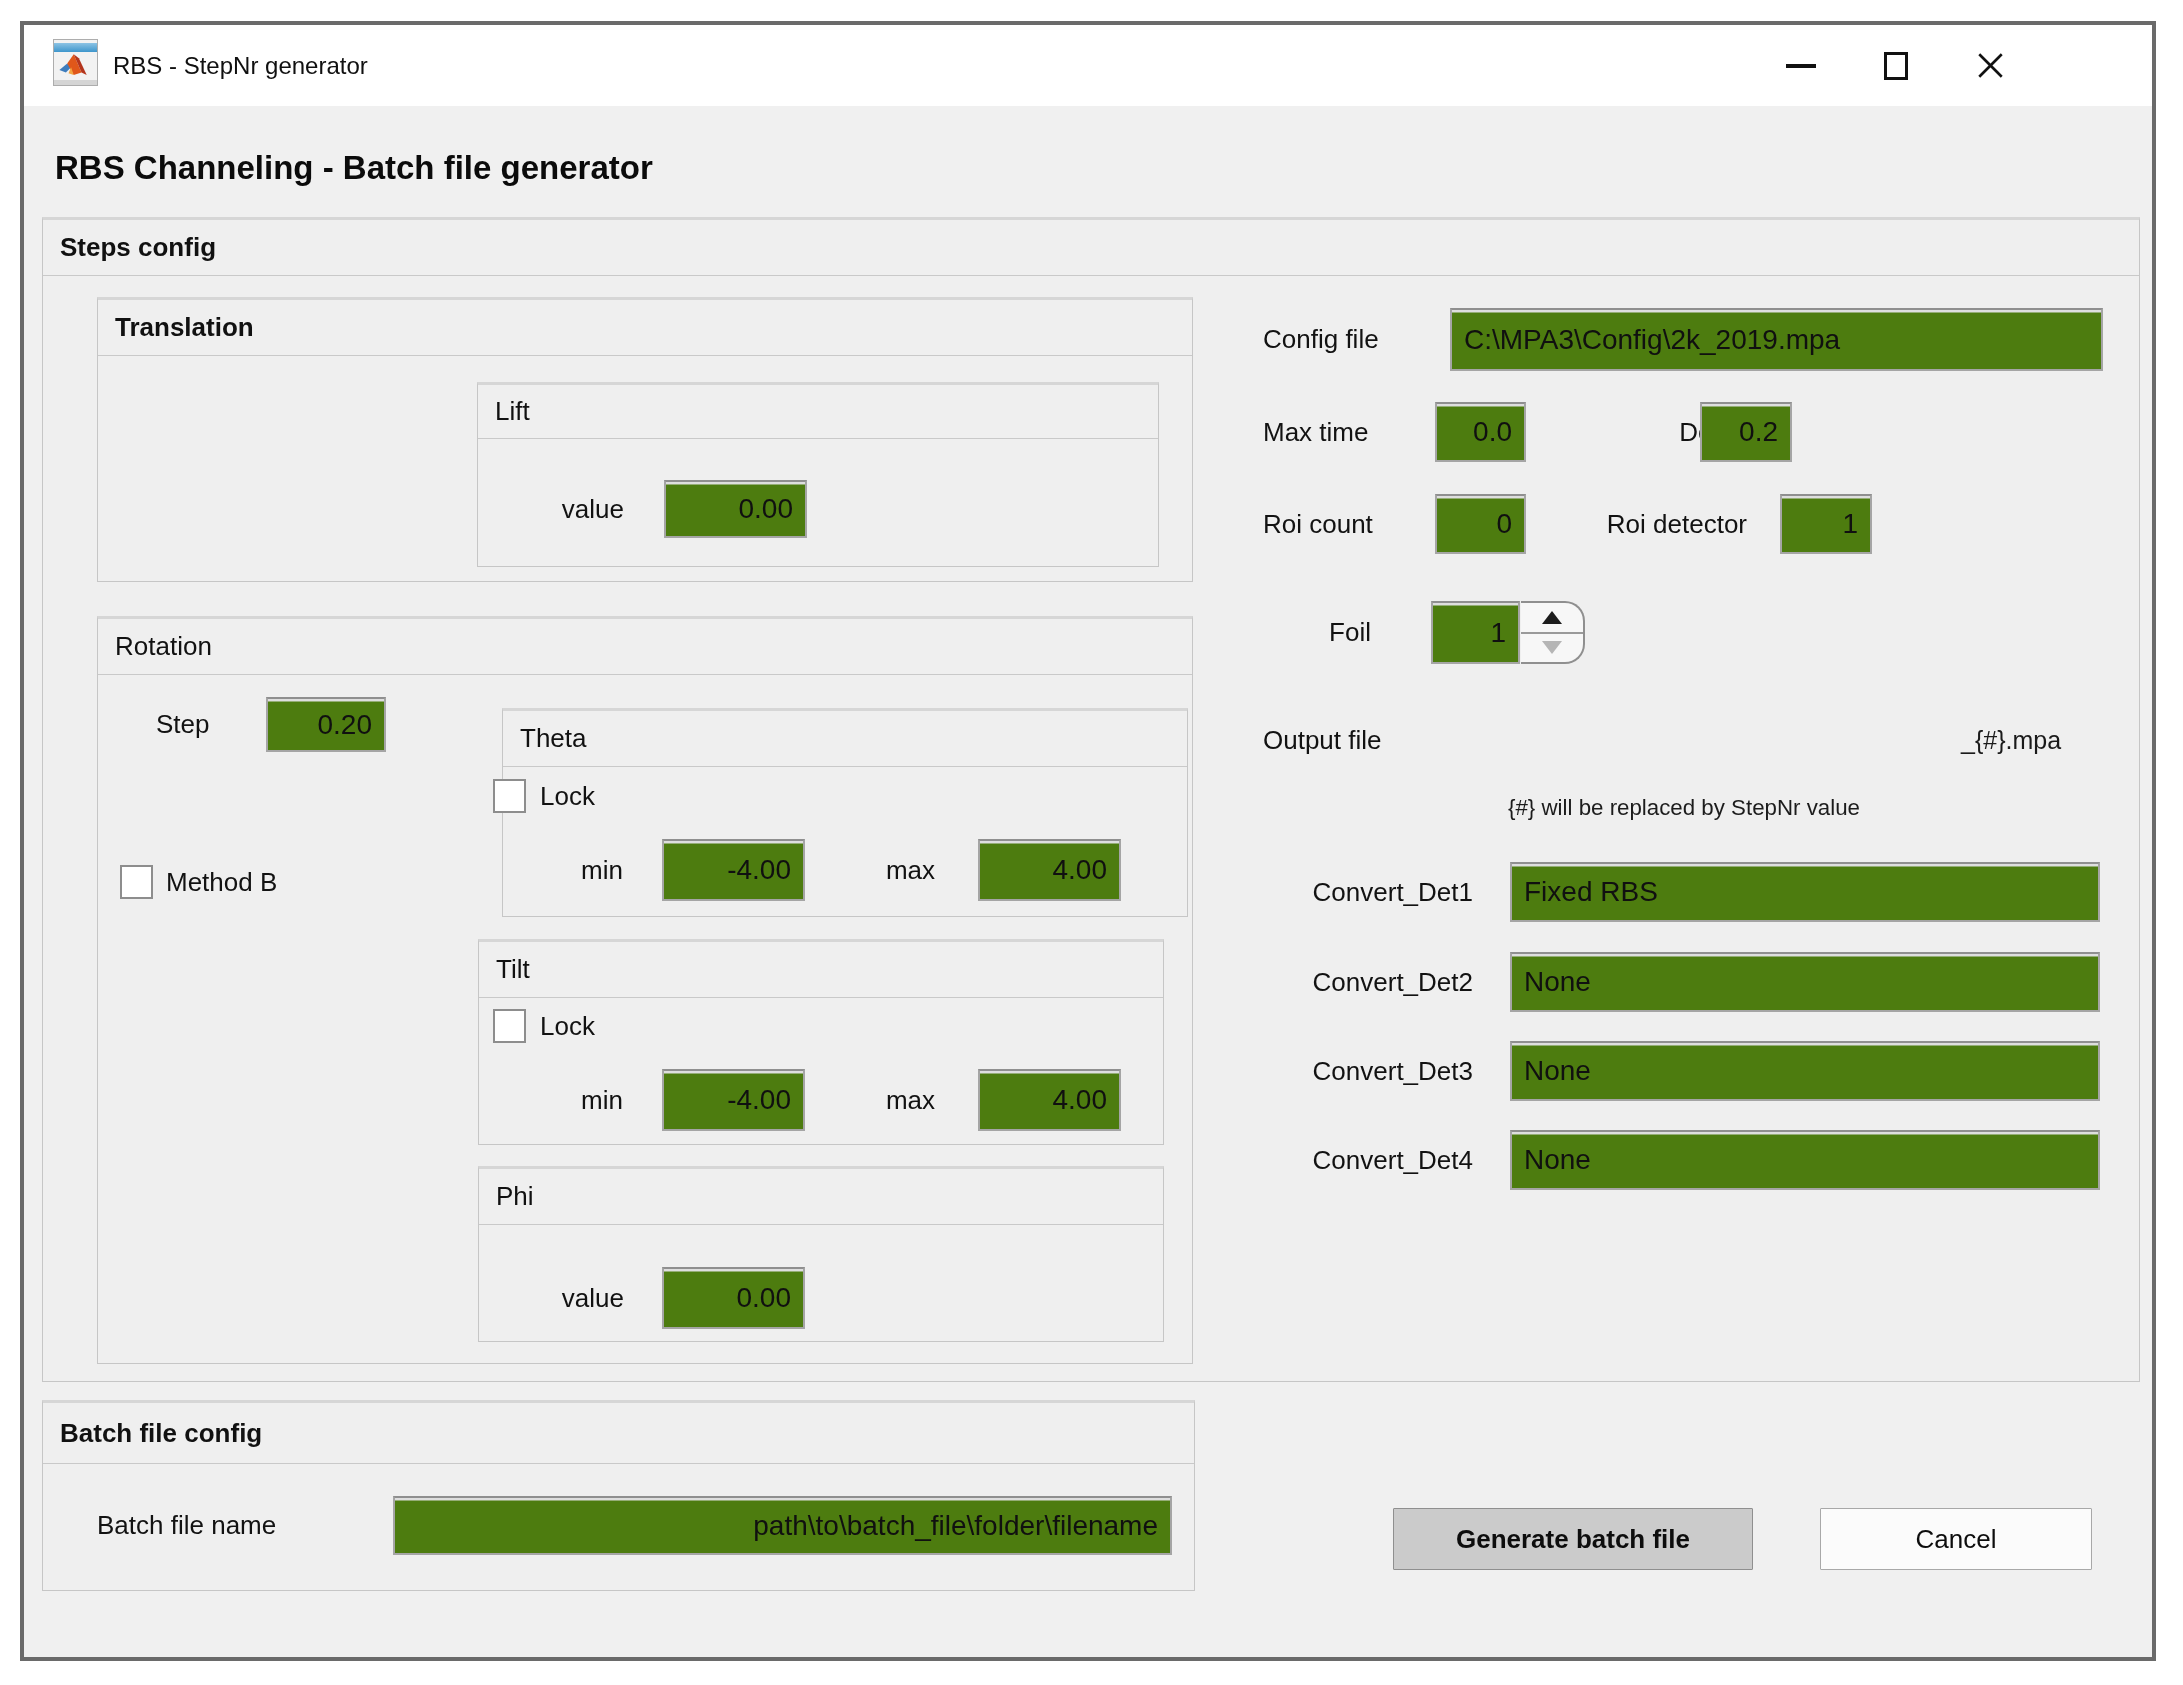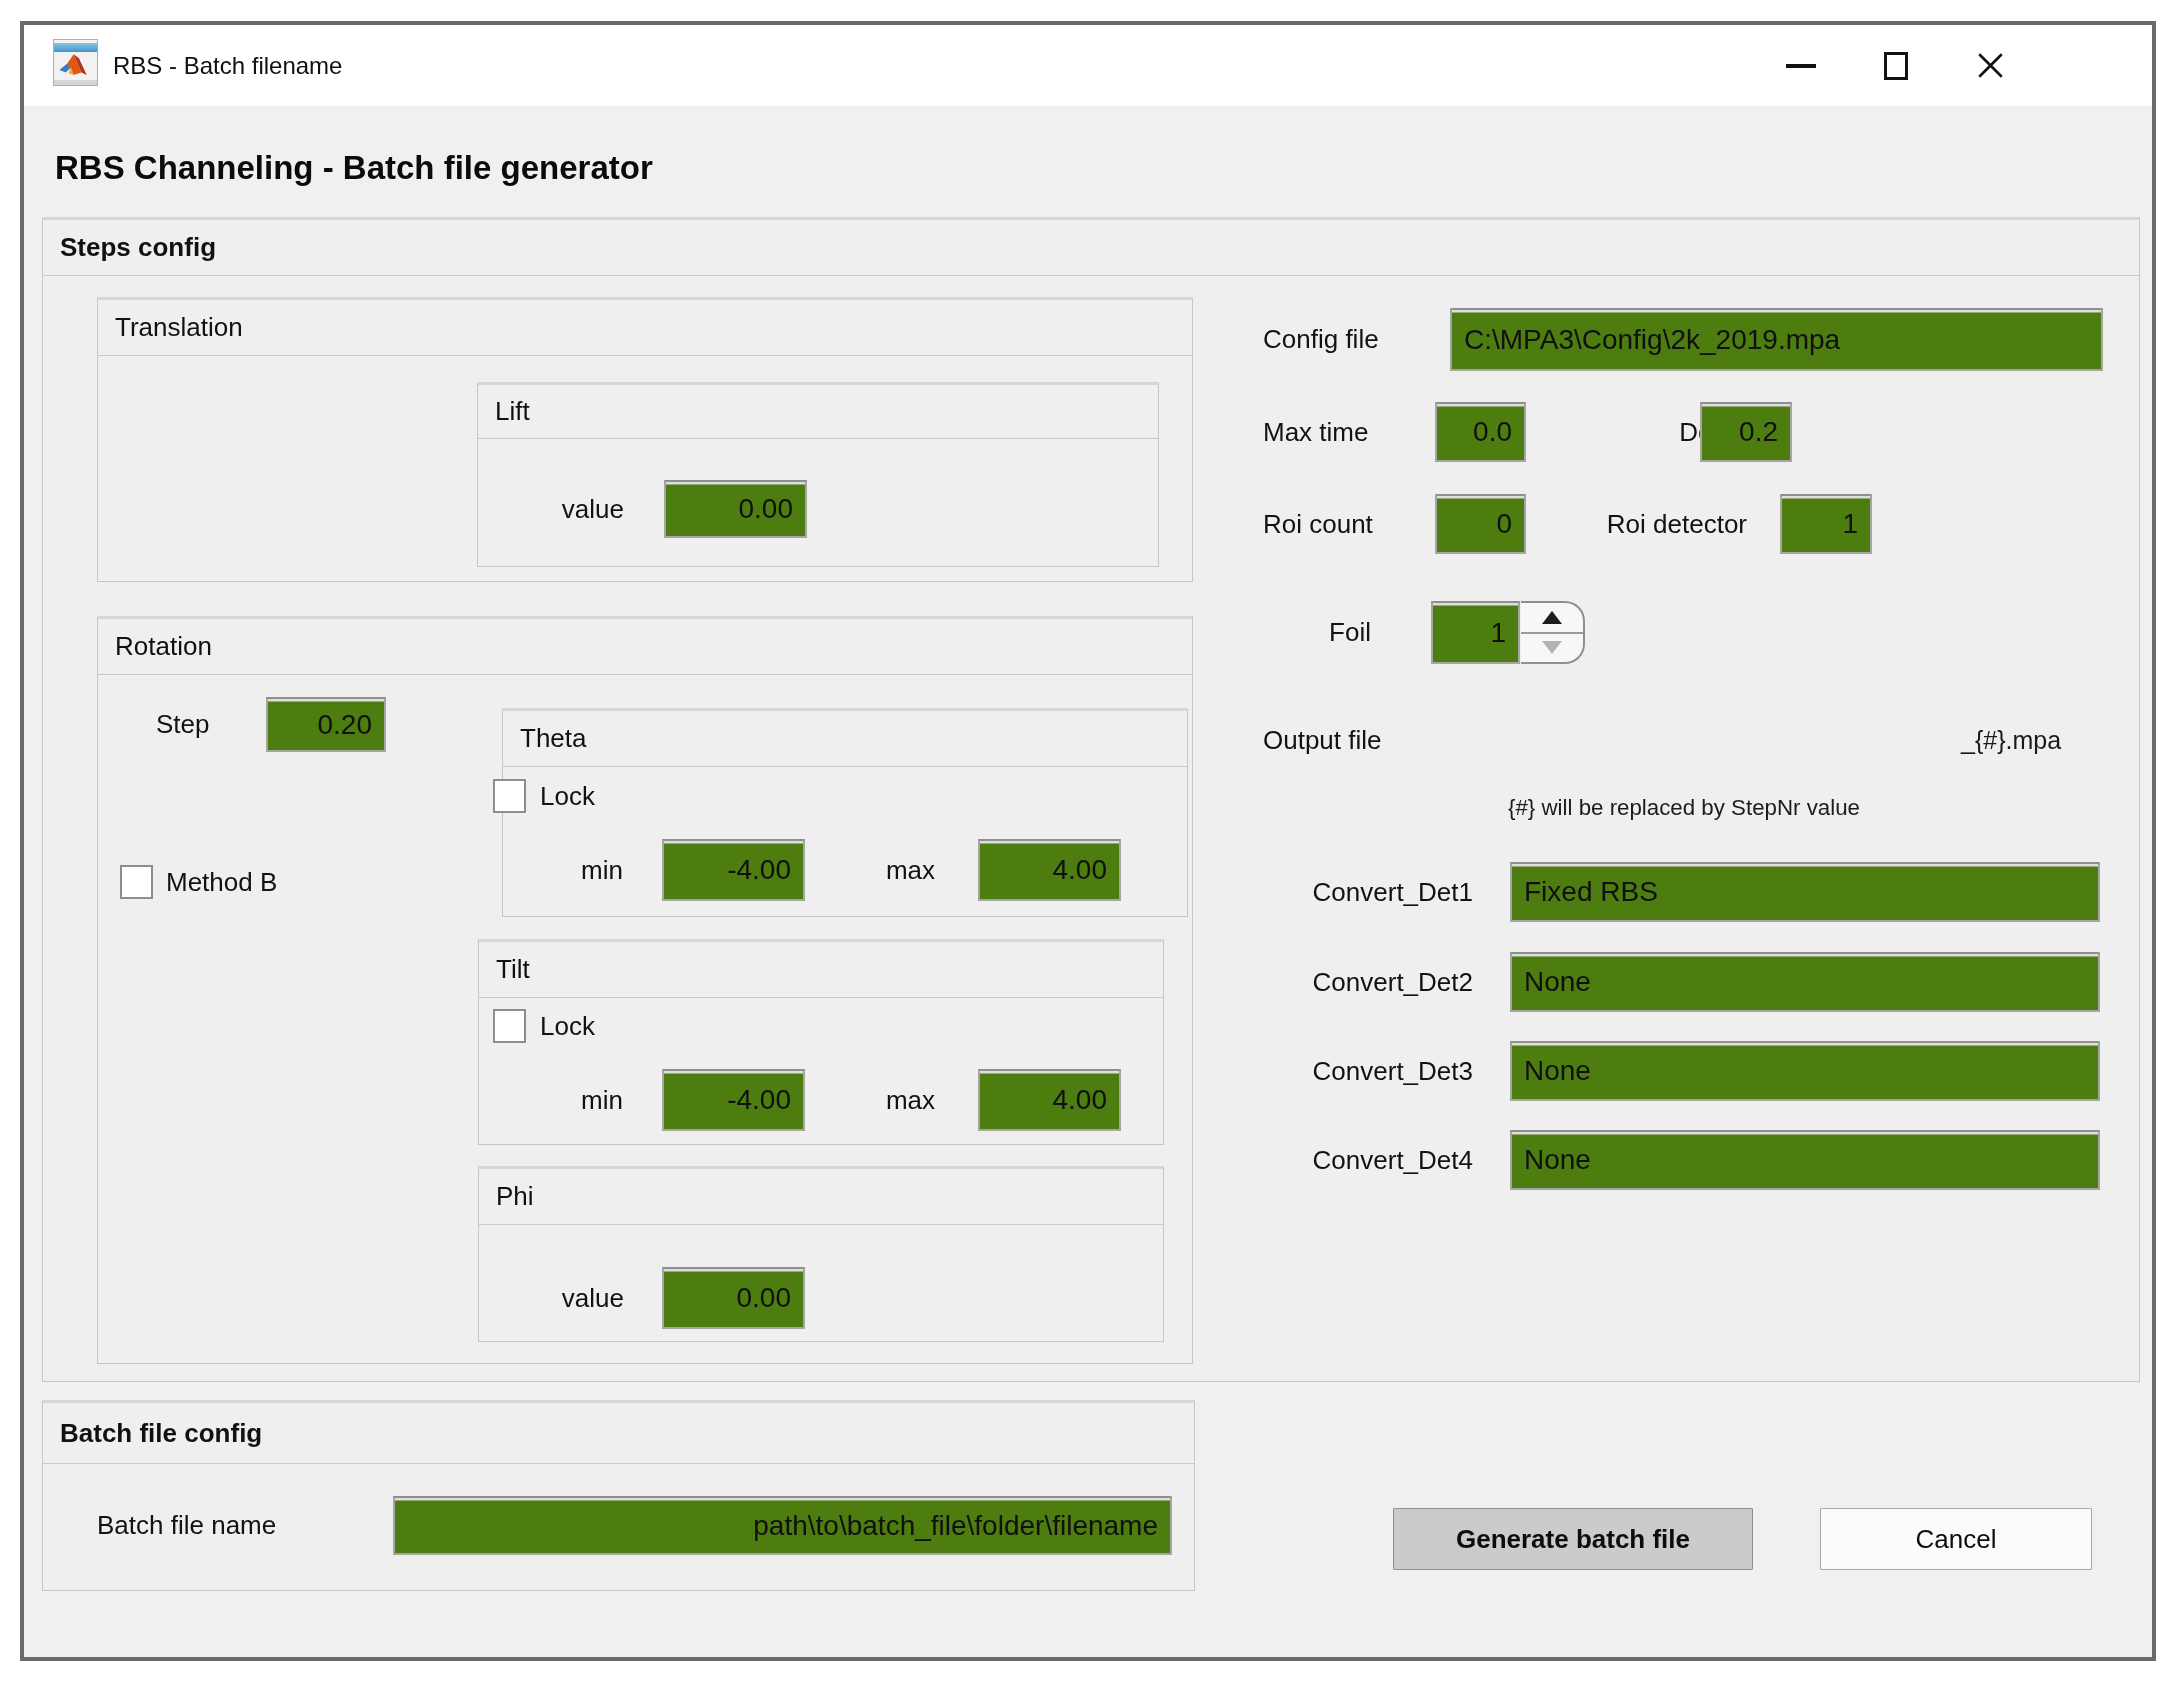--- a/index.html
+++ b/index.html
@@ -66,21 +66,21 @@
     <div class="strip"></div>
     <svg width="32" height="26" viewBox="0 0 48 40">
       <polygon points="0,26 12,16 18,22 10,30" fill="#3e7dbd"></polygon>
       <polygon points="12,16 22,2 34,30 22,34" fill="#e0571a"></polygon>
       <polygon points="22,2 34,30 42,34 30,8" fill="#b3341c"></polygon>
       <polygon points="18,22 22,34 14,31" fill="#f2a441"></polygon>
     </svg>
     <div class="foot"></div>
   </div>
 
-  <div id="titletext">RBS - Batch filename</div>
+  <div id="titletext">RBS - StepNr generator</div>
 
   <div class="wctl" style="left:1774px;">
     <div id="min-dash"></div>
   </div>
   <div class="wctl" style="left:1869px;">
     <div id="max-rect"></div>
   </div>
   <div class="wctl" style="left:1964px;">
     <svg width="33" height="33" viewBox="0 0 50 50">
       <line x1="8" y1="8" x2="42" y2="42" stroke="#111" stroke-width="4"></line>
@@ -90,21 +90,21 @@
 
   <div id="content"></div>
 
   <div id="heading">RBS Channeling - Batch file generator</div>
 
   <div class="panel" style="left:42px;top:217px;width:2098px;height:1165px;">
     <div class="phdr bold" style="height:55px;">Steps config</div>
   </div>
 
   <div class="panel" style="left:97px;top:297px;width:1096px;height:285px;">
-    <div class="phdr" style="height:55px;">Translation</div>
+    <div class="phdr" style="height:55px;font-weight:bold;">Translation</div>
   </div>
 
   <div class="panel" style="left:477px;top:382px;width:682px;height:185px;">
     <div class="phdr" style="height:53px;">Lift</div>
   </div>
   <div class="lbl right" style="left:499px;top:480px;width:125px;height:58px;">value</div>
   <input class="field ra" style="left: 664px; top: 480px; width: 143px; height: 58px;" readonly="" value="0.00">
 
   <div class="panel" style="left:97px;top:616px;width:1096px;height:748px;">
     <div class="phdr" style="height:55px;">Rotation</div>

